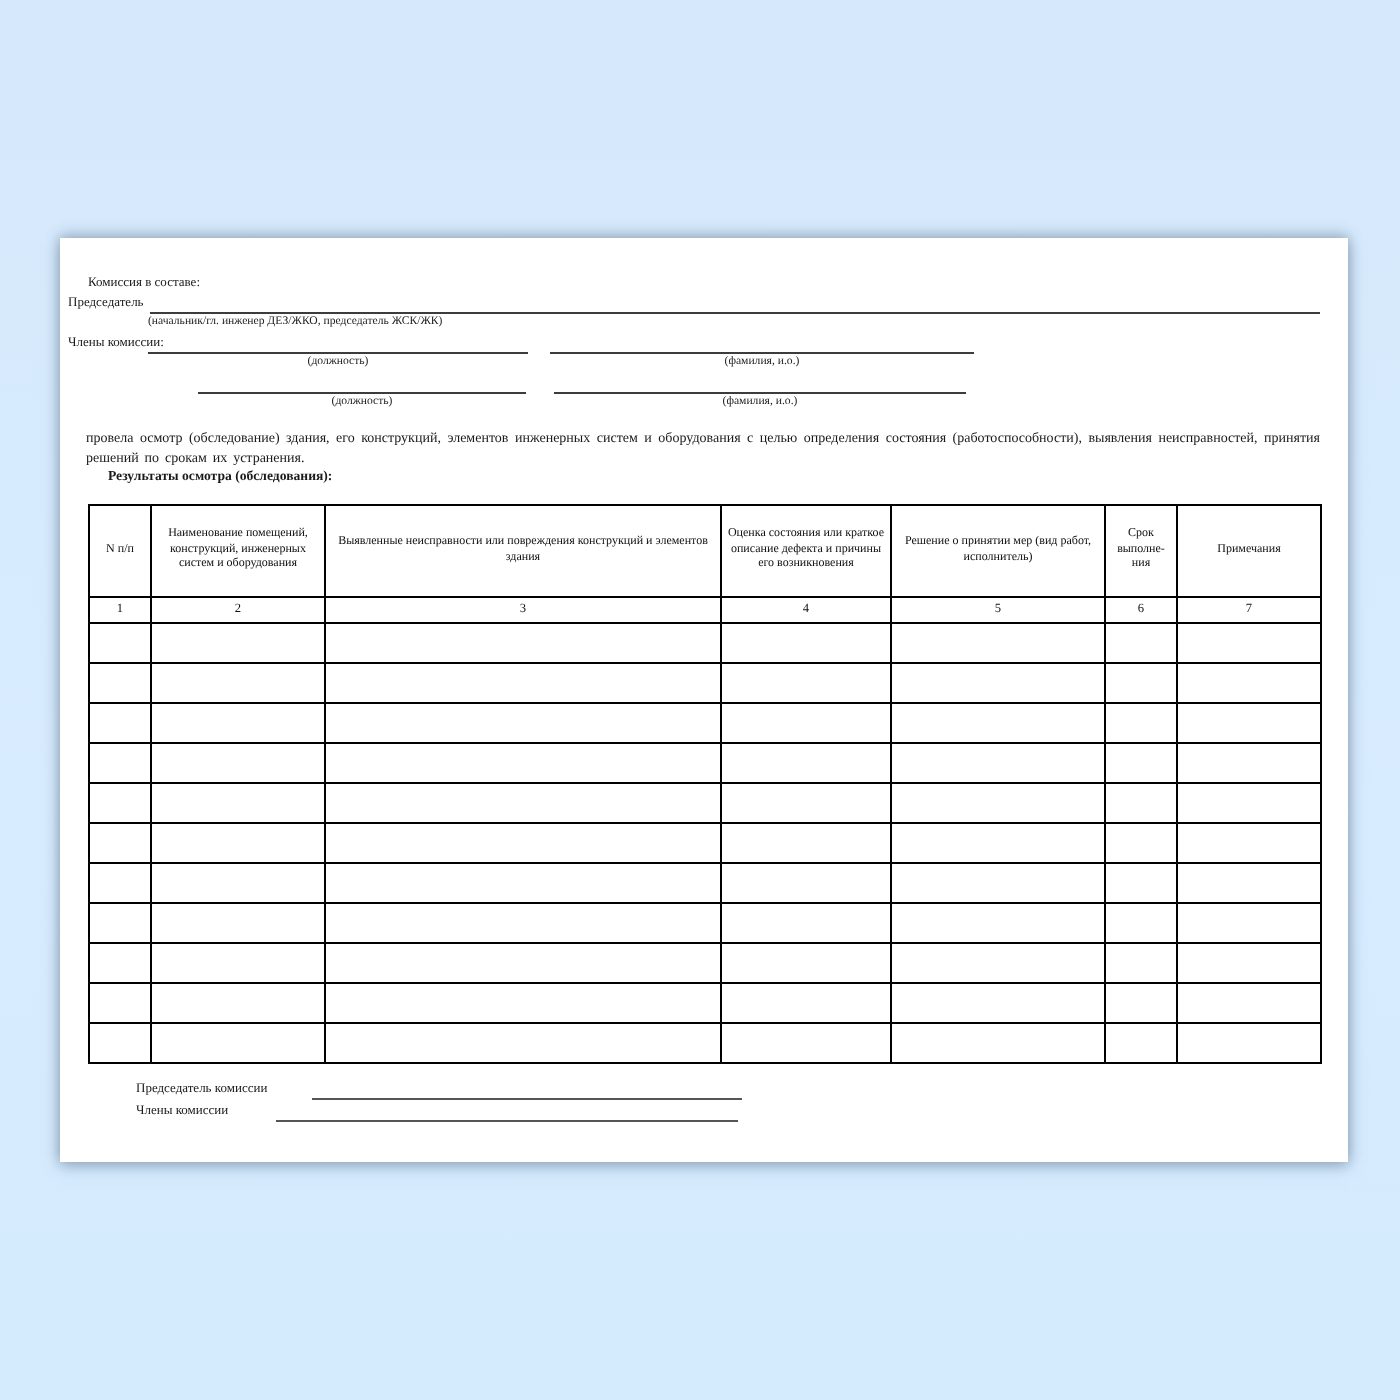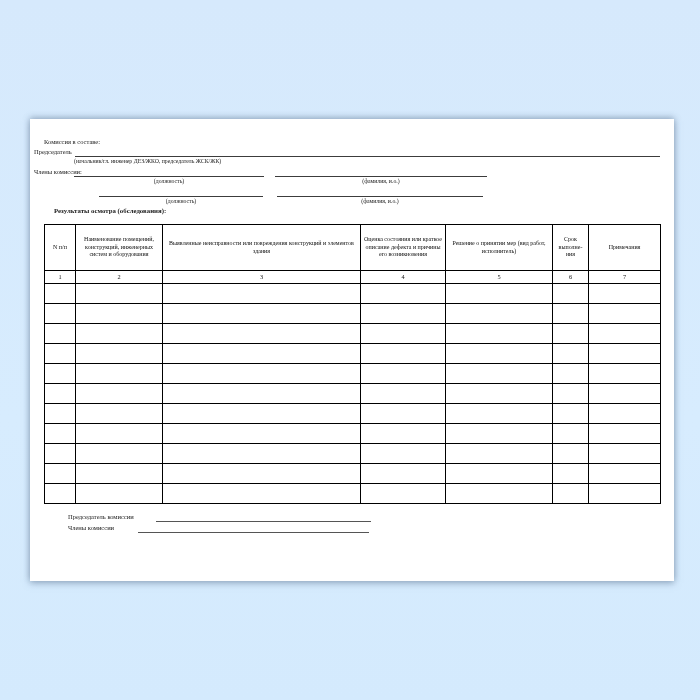--- a/index.html
+++ b/index.html
@@ -97,20 +97,21 @@
     <span class="gap2"></span>
     <span class="u u2b"></span>
   </div>
   <div class="hint-row">
     <span class="sp2"></span>
     <span class="hint center u1b" style="border:none;">(должность)</span>
     <span class="gap2"></span>
     <span class="hint center u2b" style="border:none;">(фамилия, и.о.)</span>
   </div>
 
+  <div class="para">провела осмотр (обследование) здания, его конструкций, элементов инженерных систем и оборудования с целью определения состояния (работоспособности), выявления неисправностей, принятия решений по срокам их устранения.</div>
 
   <div class="results-heading">Результаты осмотра (обследования):</div>
 
   <table class="results">
     <colgroup>
       <col style="width:31px">
         <col style="width:87px">
         <col style="width:198px">
       <col style="width:85px">
         <col style="width:107px">

